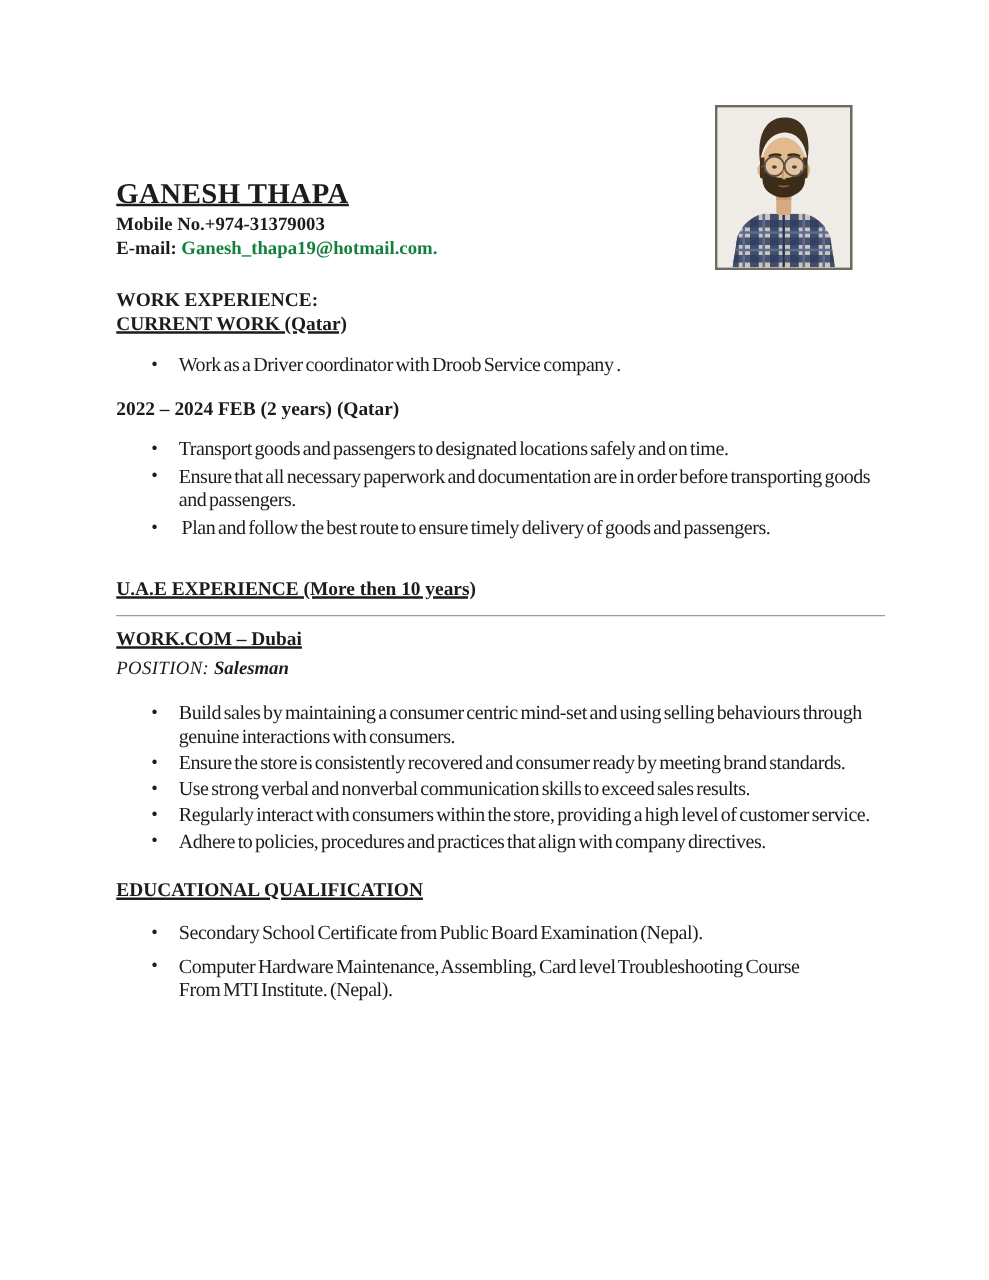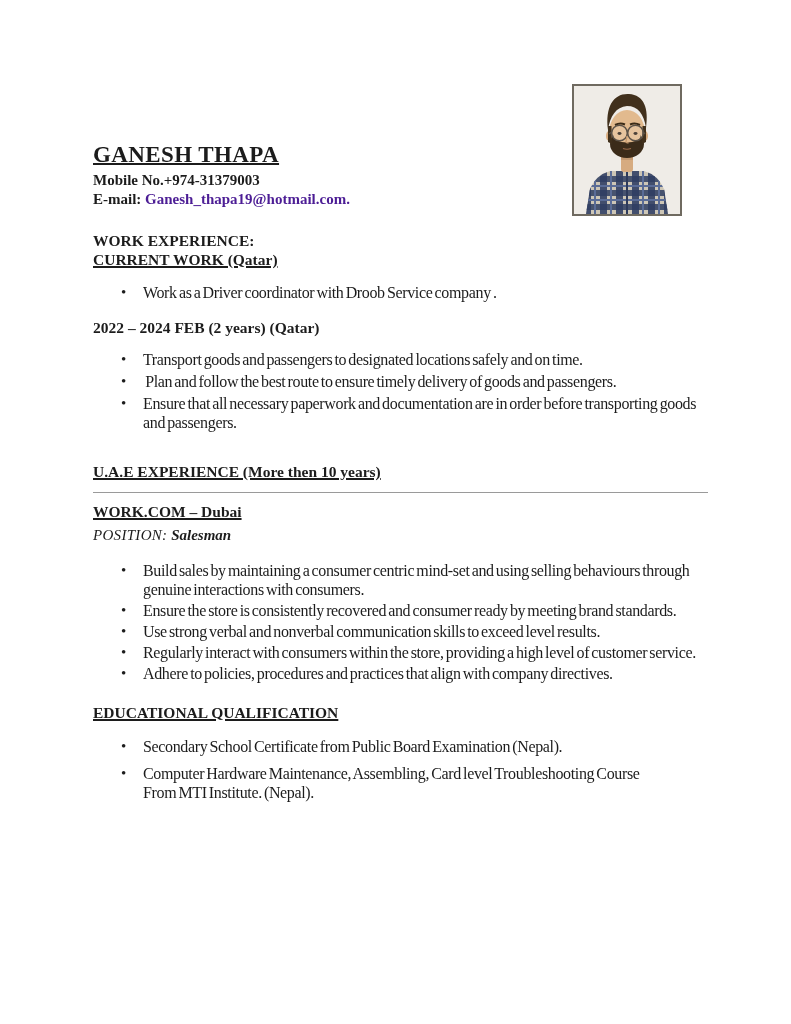--- a/index.html
+++ b/index.html
@@ -23,21 +23,21 @@
     font-weight: bold;
     text-decoration: underline;
     text-decoration-thickness: 2px;
     letter-spacing: 0.4px;
     margin: 0 0 3px 0;
   }
   .line { font-size: 15px; line-height: 19px; }
   .bold { font-weight: bold; }
   .email-line { font-size: 15px; line-height: 19px; }
   .email-link {
-    color: #4c1d95;
+    color: #15803d;
     font-weight: bold;
     text-decoration: none;
     cursor: pointer;
   }
   .h-bold {
     font-size: 15.5px;
     font-weight: bold;
     line-height: 19px;
   }
   .u { text-decoration: underline; text-decoration-thickness: 1.5px; }
@@ -163,38 +163,38 @@
     <div class="h-bold u">CURRENT WORK (Qatar)</div>
 
     <ul class="bullets mt-list">
       <li>Work as a Driver coordinator with Droob Service company .</li>
     </ul>
 
     <div class="h-bold mt-dates">2022 – 2024 FEB (2 years) (Qatar)</div>
 
     <ul class="bullets khebra-list">
       <li>Transport goods and passengers to designated locations safely and on time.</li>
+      <li>Ensure that all necessary paperwork and documentation are in order before transporting goods and passengers.</li>
       <li> Plan and follow the best route to ensure timely delivery of goods and passengers.</li>
-      <li>Ensure that all necessary paperwork and documentation are in order before transporting goods and passengers.</li>
     </ul>
 
     <div class="h-bold u mt-uae">U.A.E EXPERIENCE (More then 10 years)</div>
 
     <hr class="divider">
 
     <div class="h-bold u">WORK.COM – Dubai</div>
     <div class="position-line">
       <span class="label">POSITION:</span>
       <span class="bold">Salesman</span>
     </div>
 
     <ul class="bullets noon-list">
       <li>Build sales by maintaining a consumer centric mind-set and using selling behaviours through genuine interactions with consumers.</li>
       <li>Ensure the store is consistently recovered and consumer ready by meeting brand standards.</li>
-      <li>Use strong verbal and nonverbal communication skills to exceed level results.</li>
+      <li>Use strong verbal and nonverbal communication skills to exceed sales results.</li>
       <li>Regularly interact with consumers within the store, providing a high level of customer service.</li>
       <li>Adhere to policies, procedures and practices that align with company directives.</li>
     </ul>
 
     <div class="h-bold u mt-edu">EDUCATIONAL QUALIFICATION</div>
 
     <ul class="bullets edu-list">
       <li>Secondary School Certificate from Public Board Examination (Nepal).</li>
       <li>Computer Hardware Maintenance, Assembling, Card level Troubleshooting Course
 From MTI Institute. (Nepal).</li>

